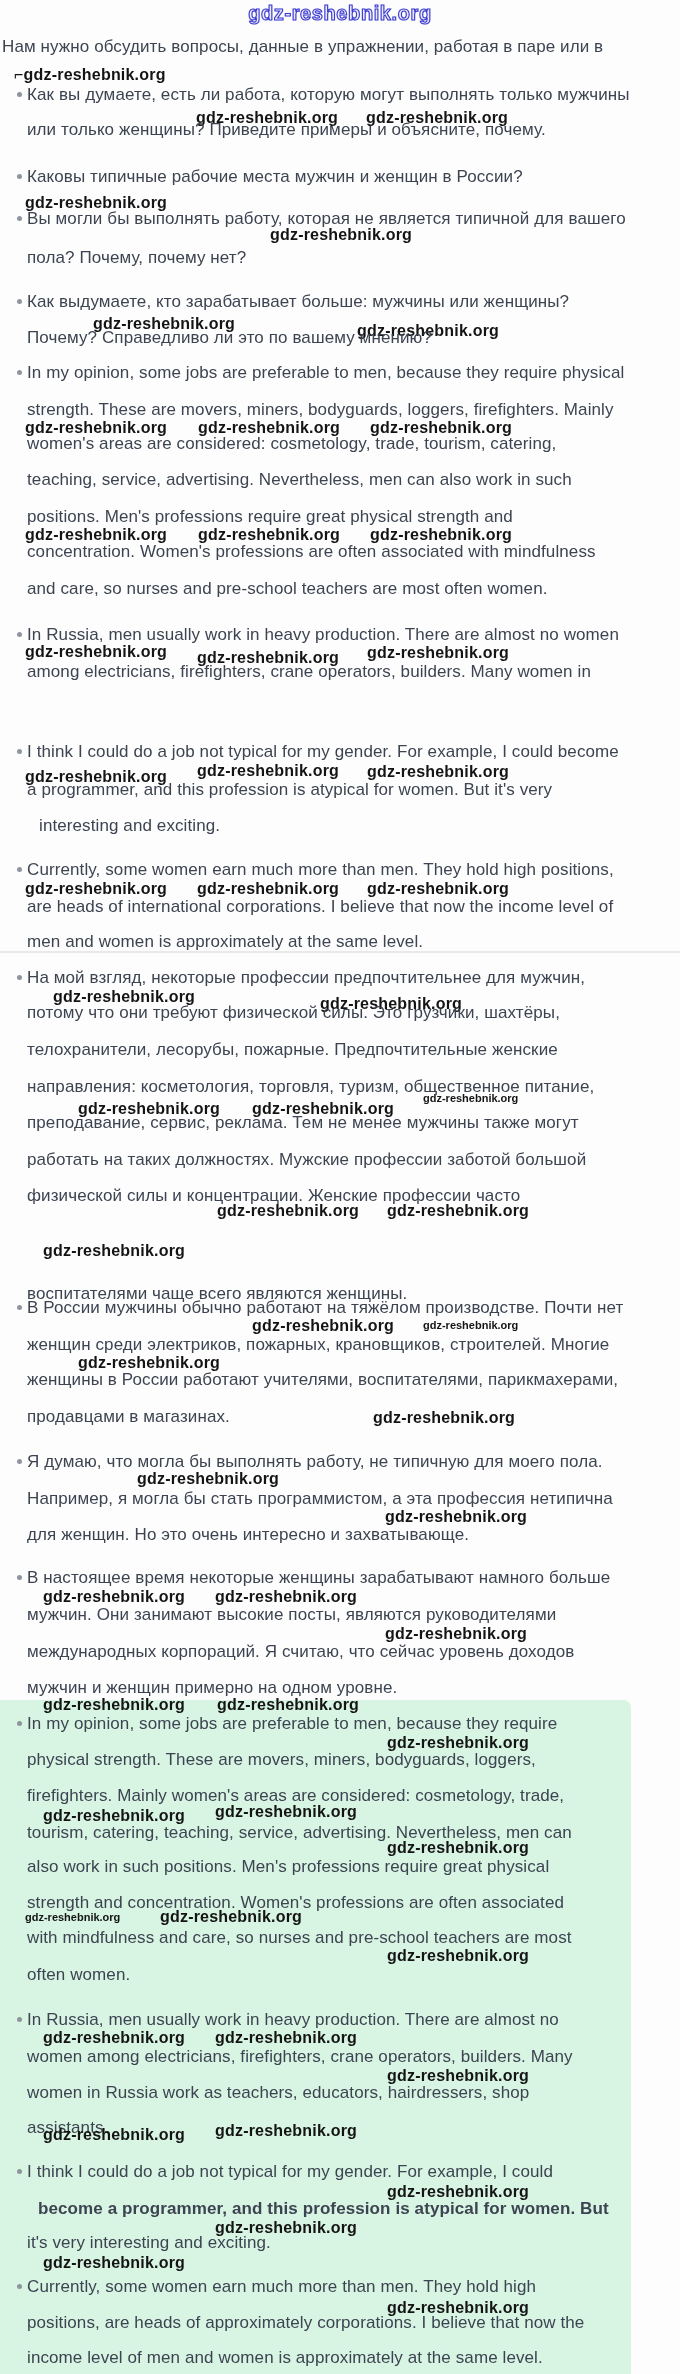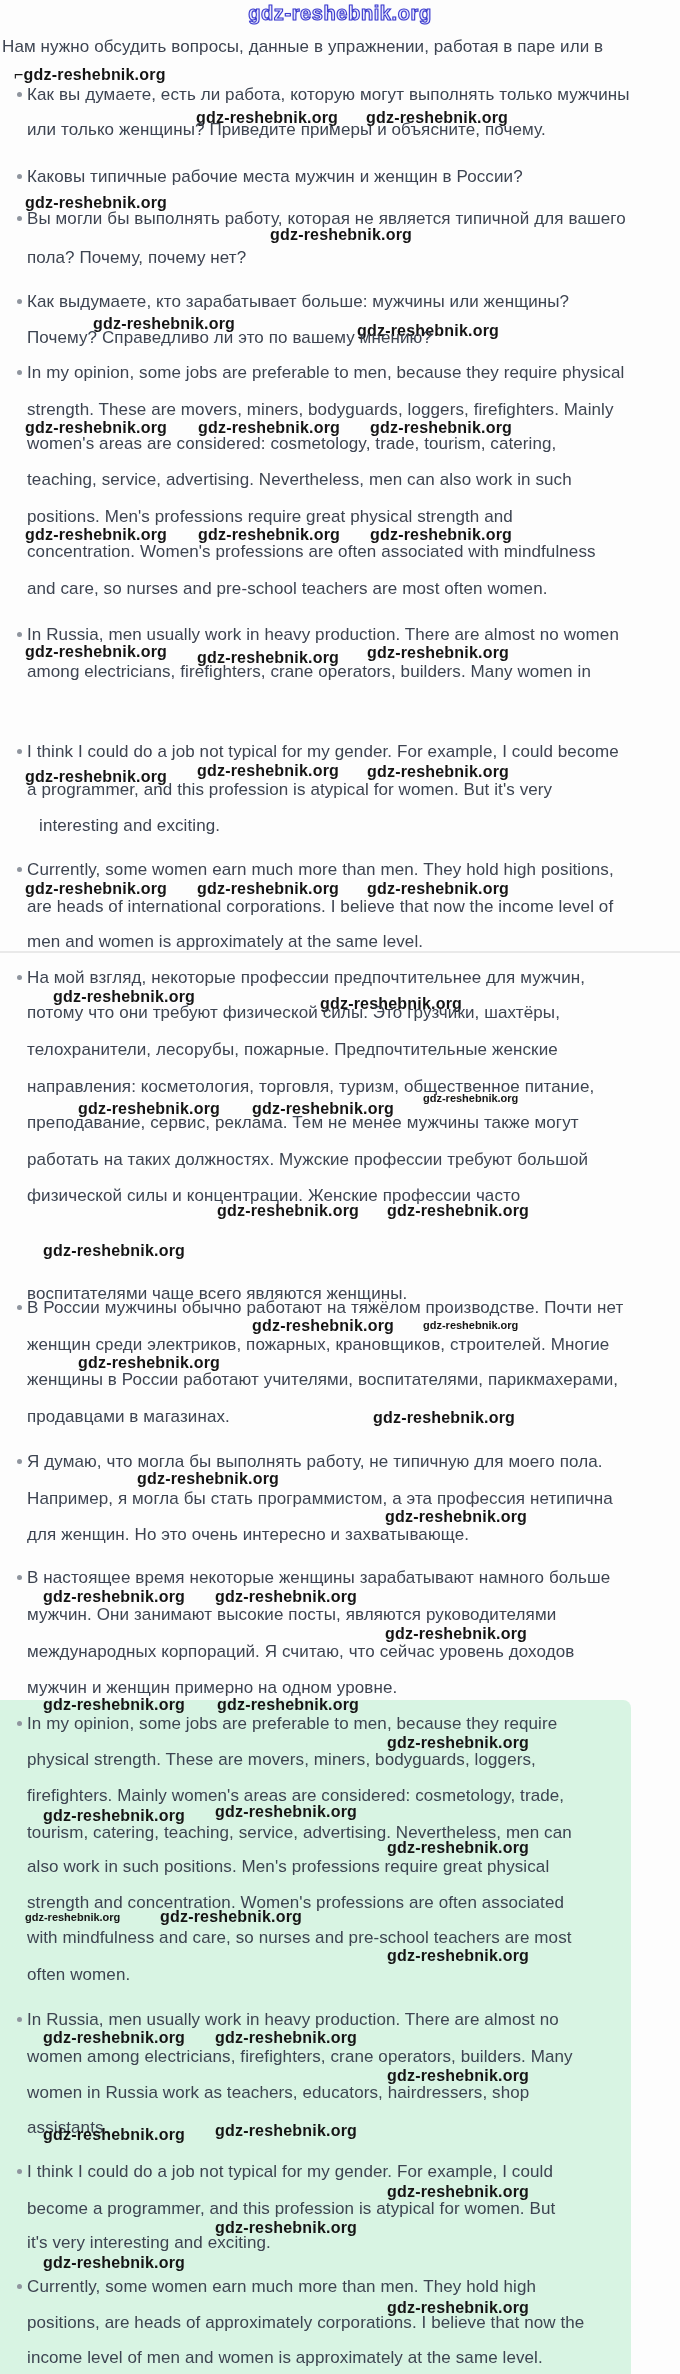--- a/index.html
+++ b/index.html
@@ -126,21 +126,21 @@
     <span class="dot" style="left: 17px; top: 975px;"></span>
     <div class="wm" style="left: 53px; top: 988px;">gdz-reshebnik.org</div>
     <div class="wm" style="left: 320px; top: 995px;">gdz-reshebnik.org</div>
     <div class="tx" style="left: 27px; top: 1003px;">потому что они требуют физической силы. Это грузчики, шахтёры,</div>
     <div class="tx" style="left: 27px; top: 1040px;">телохранители, лесорубы, пожарные. Предпочтительные женские</div>
     <div class="tx" style="left: 27px; top: 1077px; text-align: right;">направления: косметология, торговля, туризм, общественное питание,</div>
     <div class="wms" style="left: 423px; top: 1092px;">gdz-reshebnik.org</div>
     <div class="wm" style="left: 78px; top: 1100px;">gdz-reshebnik.org</div>
     <div class="wm" style="left: 252px; top: 1100px;">gdz-reshebnik.org</div>
     <div class="tx" style="left: 27px; top: 1113px;">преподавание, сервис, реклама. Тем не менее мужчины также могут</div>
-    <div class="tx" style="left: 27px; top: 1150px;">работать на таких должностях. Мужские профессии требуют большой</div>
+    <div class="tx" style="left: 27px; top: 1150px;">работать на таких должностях. Мужские профессии заботой большой</div>
     <div class="tx" style="left: 27px; top: 1186px;">физической силы и концентрации. Женские профессии часто</div>
     <div class="wm" style="left: 217px; top: 1202px;">gdz-reshebnik.org</div>
     <div class="wm" style="left: 387px; top: 1202px;">gdz-reshebnik.org</div>
     <div class="wm" style="left: 43px; top: 1242px;">gdz-reshebnik.org</div>
     <div class="tx" style="left: 27px; top: 1256px; margin-top: 28px;">воспитателями чаще всего являются женщины.</div>
     <div class="tx" style="left: 27px; top: 1298px;">В России мужчины обычно работают на тяжёлом производстве. Почти нет</div>
     <span class="dot" style="left: 17px; top: 1305px;"></span>
     <div class="wm" style="left: 252px; top: 1317px;">gdz-reshebnik.org</div>
     <div class="wms" style="left: 423px; top: 1319px;">gdz-reshebnik.org</div>
     <div class="tx" style="left: 27px; top: 1335px;">женщин среди электриков, пожарных, крановщиков, строителей. Многие</div>
@@ -186,21 +186,21 @@
     <div class="wm" style="left: 215px; top: 2029px;">gdz-reshebnik.org</div>
     <div class="tx" style="left: 27px; top: 2047px;">women among electricians, firefighters, crane operators, builders. Many</div>
     <div class="wm" style="left: 387px; top: 2067px;">gdz-reshebnik.org</div>
     <div class="tx" style="left: 27px; top: 2083px;">women in Russia work as teachers, educators, hairdressers, shop</div>
     <div class="tx" style="left: 27px; top: 2118px;">assistants.</div>
     <div class="wm" style="left: 43px; top: 2126px;">gdz-reshebnik.org</div>
     <div class="wm" style="left: 215px; top: 2122px;">gdz-reshebnik.org</div>
     <div class="tx" style="left: 27px; top: 2162px;">I think I could do a job not typical for my gender. For example, I could</div>
     <span class="dot" style="left: 17px; top: 2169px;"></span>
     <div class="wm" style="left: 387px; top: 2183px;">gdz-reshebnik.org</div>
-    <div class="tx" style="left: 27px; top: 2199px;">become a programmer, and this profession is atypical for women. But</div>
+    <div class="tx" style="left: 38px; top: 2199px; font-weight: bold;">become a programmer, and this profession is atypical for women. But</div>
     <div class="wm" style="left: 215px; top: 2219px;">gdz-reshebnik.org</div>
     <div class="tx" style="left: 27px; top: 2233px;">it's very interesting and exciting.</div>
     <div class="wm" style="left: 43px; top: 2254px;">gdz-reshebnik.org</div>
     <div class="tx" style="left: 27px; top: 2277px;">Currently, some women earn much more than men. They hold high</div>
     <span class="dot" style="left: 17px; top: 2284px;"></span>
     <div class="wm" style="left: 387px; top: 2299px;">gdz-reshebnik.org</div>
     <div class="tx" style="left: 27px; top: 2313px;">positions, are heads of approximately corporations. I believe that now the</div>
     <div class="tx" style="left: 27px; top: 2348px;">income level of men and women is approximately at the same level.</div>
   </div>
 

